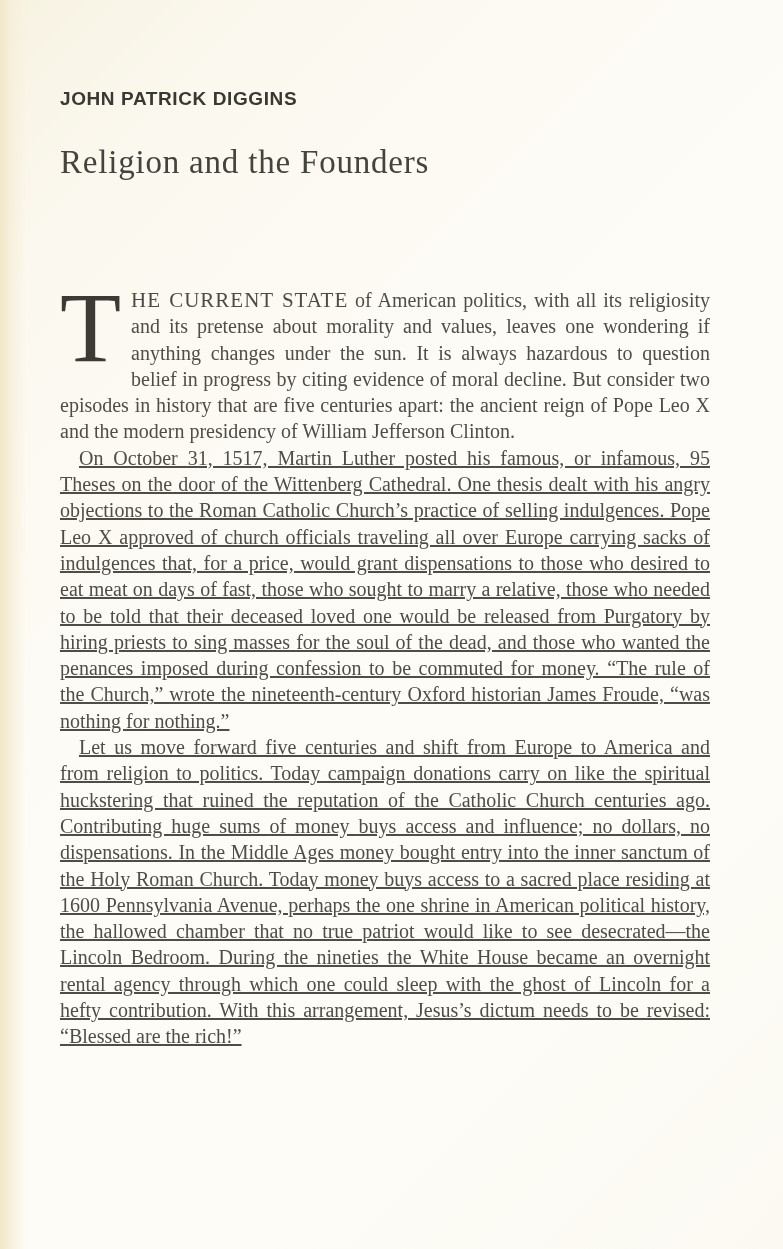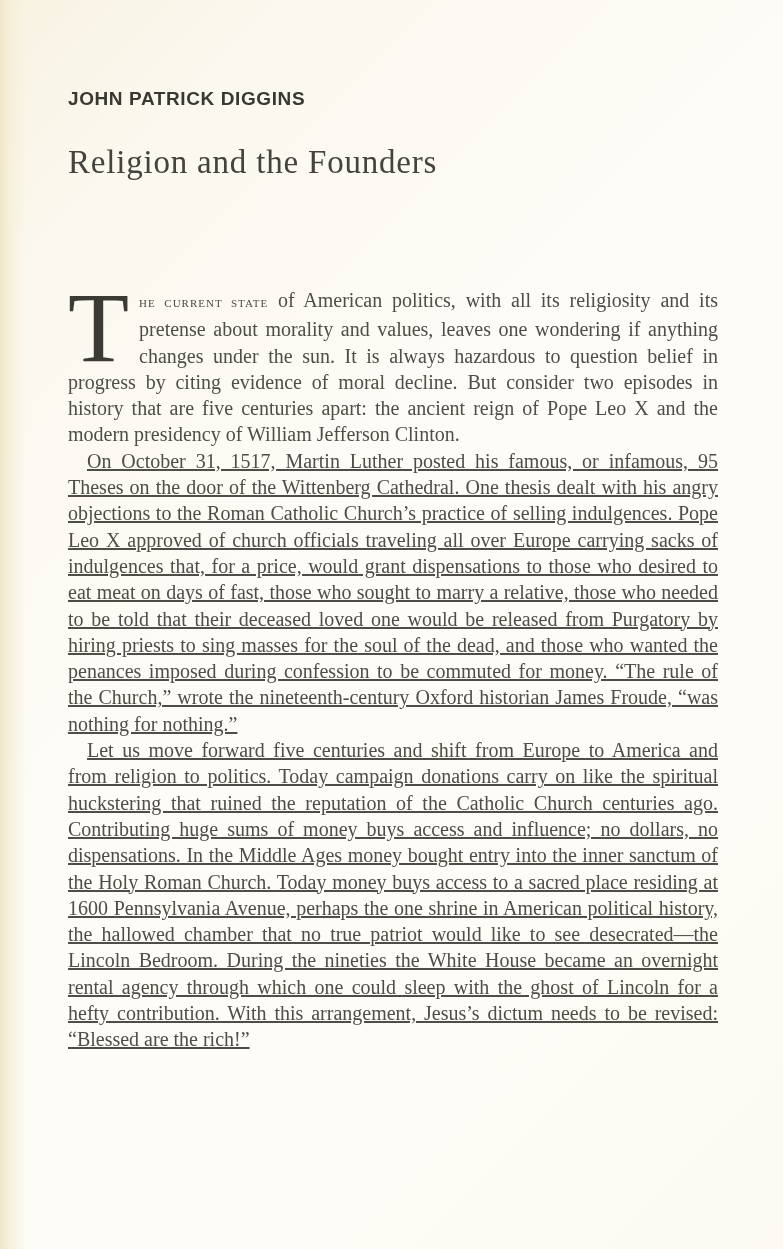--- a/index.html
+++ b/index.html
@@ -21,21 +21,21 @@
     position: absolute;
     left: 0;
     top: 0;
     width: 26px;
     height: 100%;
     background: linear-gradient(to right, #f1e7c9 0%, #f6efda 35%, rgba(253,252,247,0) 100%);
     pointer-events: none;
   }
   .content {
     position: absolute;
-    left: 68px;
+    left: 60px;
     top: 0;
     width: 650px;
   }
   .author {
     margin-top: 88px;
     font-family: "Liberation Sans", sans-serif;
     font-weight: bold;
     font-size: 19px;
     letter-spacing: 0.6px;
     color: #3a3833;
@@ -64,21 +64,21 @@
   }
   .dropcap {
     float: left;
     font-size: 100px;
     line-height: 76px;
     height: 76px;
     margin: 3px 10px 0 0;
     color: #3c3a35;
   }
   .smallcaps {
-    font-size: 11px;
+    font-size: 21px;
     letter-spacing: 1px;
     color: #4c4a44;
   }
 </style>
 </head>
 <body>
 
 <div class="page">
   <div class="left-edge"></div>
   <div class="content">

